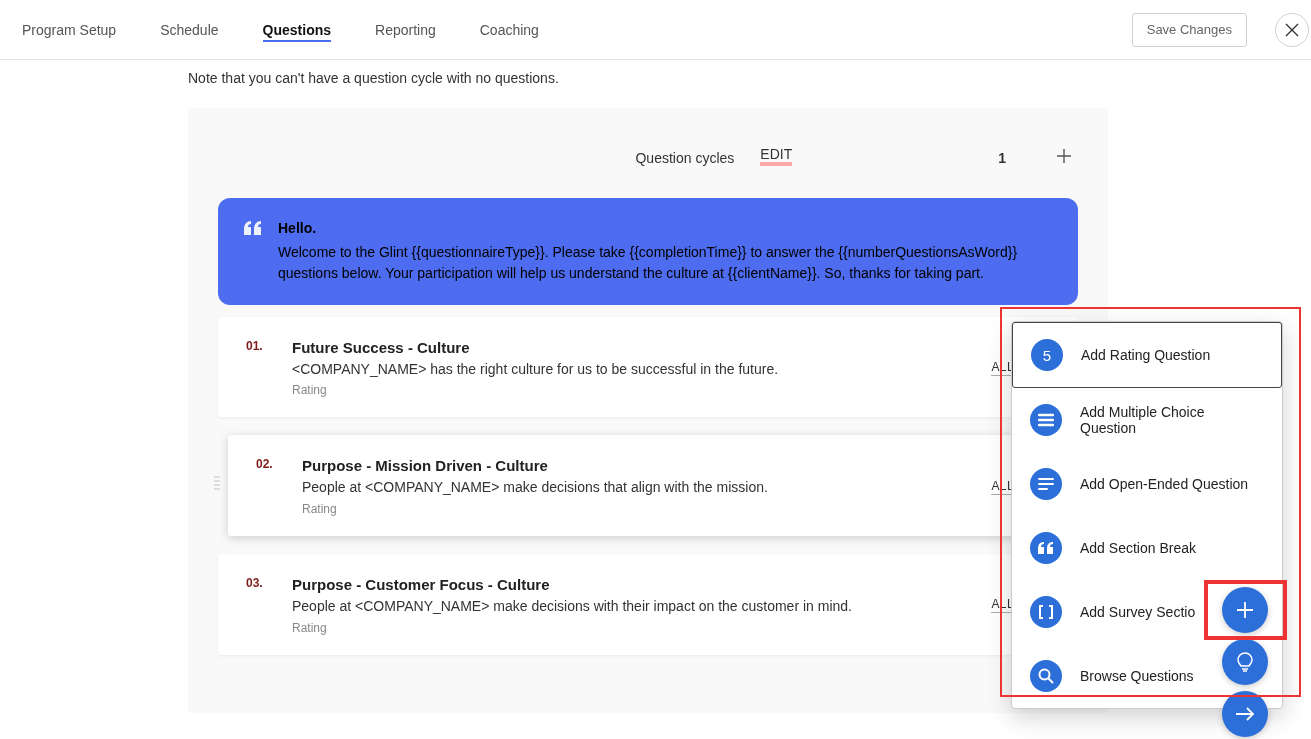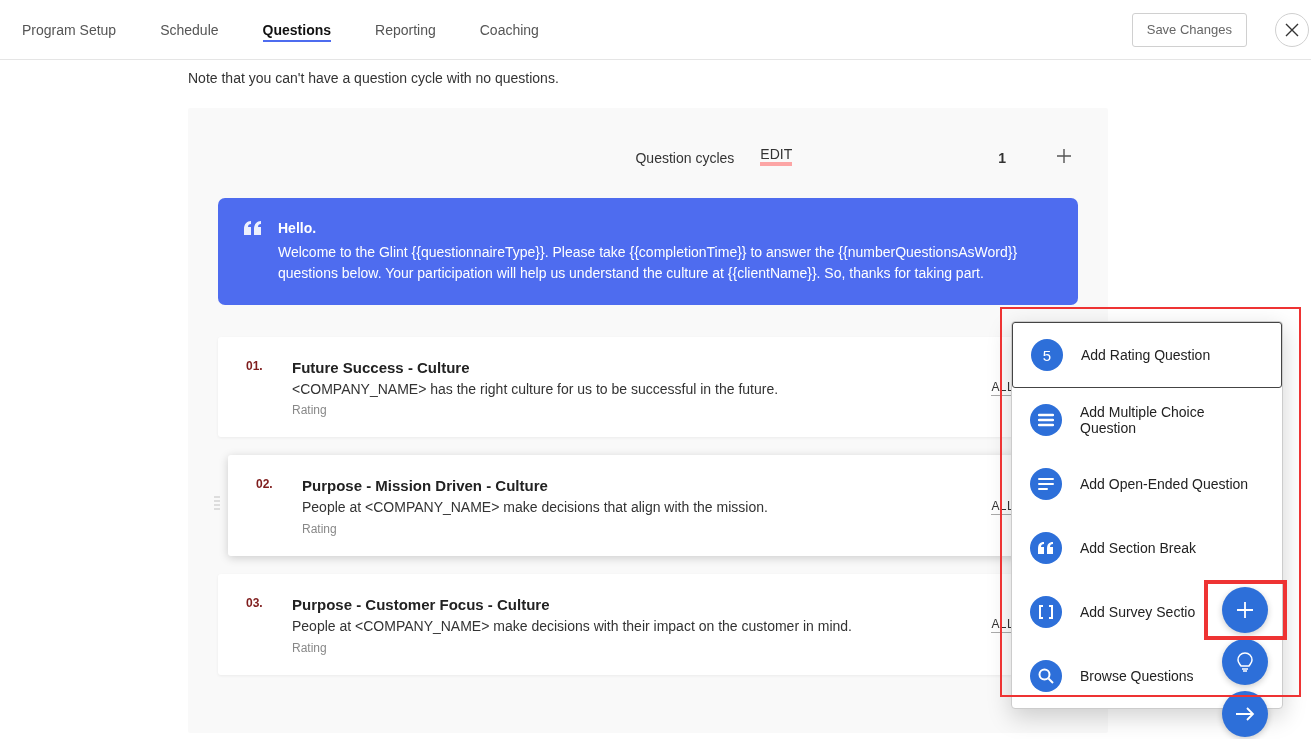--- a/index.html
+++ b/index.html
@@ -115,24 +115,24 @@
     font-size: 14px;
     font-weight: 600;
     margin-right: 24px;
   }
   .cycles .plus-small {
     width: 18px; height: 18px;
     cursor: pointer;
   }
 
   .intro {
-    margin: 22px 30px 32px 30px;
+    margin: 22px 30px 12px 30px;
     background: #4e6cef;
-    color: #ffffff;
-    border-radius: 7px;
+    color: #000000;
+    border-radius: 12px;
     padding: 20px 28px 22px 60px;
     position: relative;
     font-size: 14px;
     line-height: 1.45;
   }
   .intro .quote-ic {
     position: absolute;
     left: 26px; top: 22px;
     opacity: 0.9;
   }

